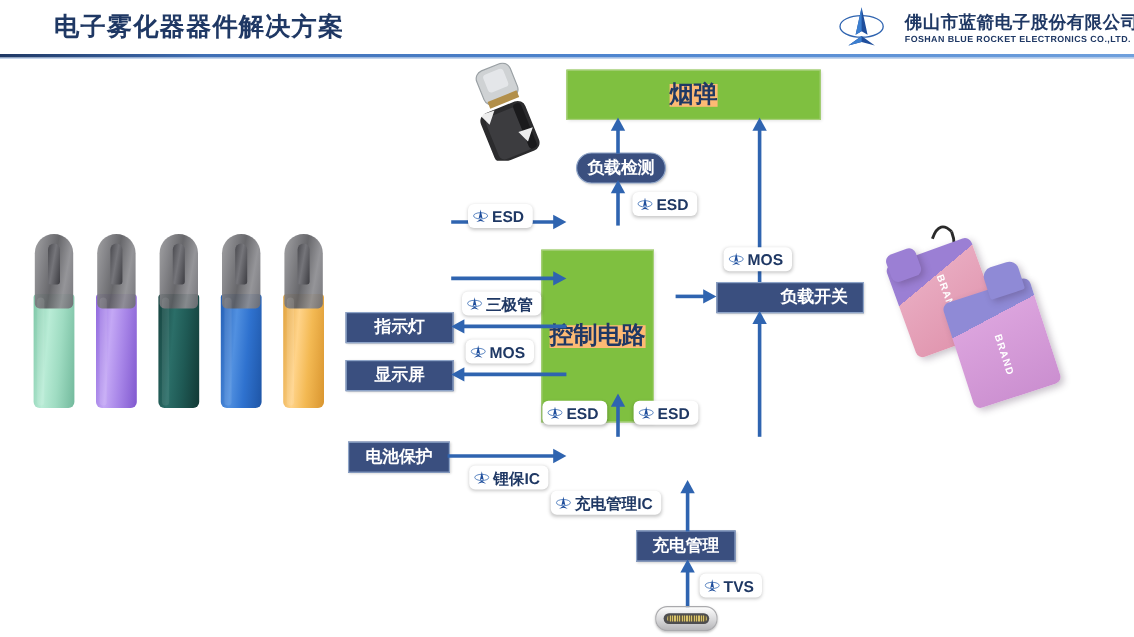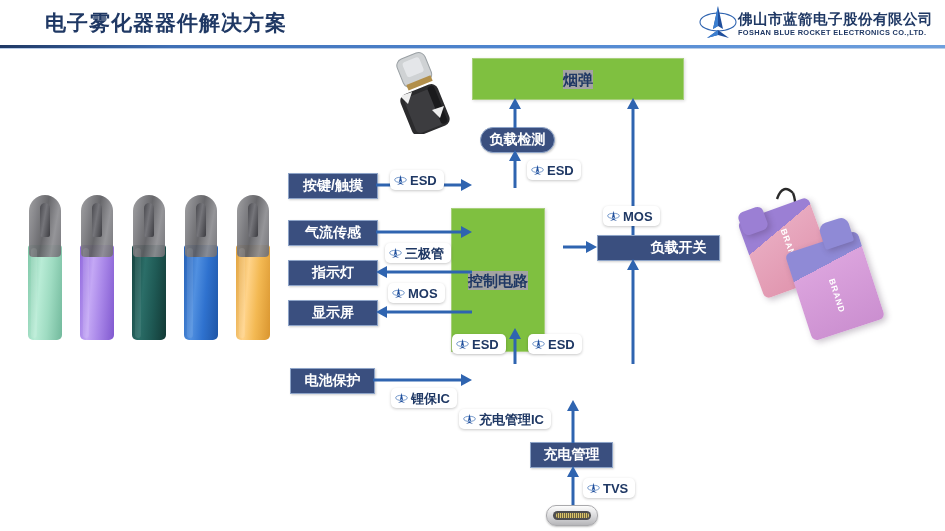--- a/index.html
+++ b/index.html
@@ -19,42 +19,42 @@
   }
   .hdr-rule{
     position:absolute;left:0;top:45px;width:945px;height:3px;
     background:linear-gradient(to right,#1f3864 0%,#3f6fb5 18%,#4f86d0 55%,#6fa0dd 100%);
   }
   .hdr-rule2{
     position:absolute;left:0;top:48px;width:945px;height:1px;background:#b9cde8;
   }
   .logo-wrap{
     position:absolute;left:698px;top:4px;width:242px;height:40px;
-    display:flex;align-items:center;gap:0;
+    display:flex;align-items:center;gap:16px;
   }
   .logo-mark{width:40px;height:38px;flex:none;}
   .logo-txt{display:flex;flex-direction:column;justify-content:center;line-height:1;}
   .logo-cn{font-size:14.5px;font-weight:bold;color:#1f3864;letter-spacing:.5px;white-space:nowrap;}
   .logo-en{font-size:7.4px;font-weight:bold;color:#1f3864;letter-spacing:.35px;white-space:nowrap;margin-top:3px;}
 
   
   .navy-box{
     position:absolute;background:#3a4f7f;border:1px solid #8ea4c8;
     color:#ffffff;font-weight:bold;font-size:14px;
     display:flex;align-items:center;justify-content:center;
     box-shadow:1px 1px 2px rgba(0,0,0,.18);
     white-space:nowrap;
   }
   .green-box{
     position:absolute;background:#7fc040;border:1px solid #a7cf7a;
     display:flex;align-items:center;justify-content:center;
     box-shadow:1px 1px 3px rgba(0,0,0,.15);
   }
   .green-box .gtxt{
-    background:#a3a3a3;color:#1f3864;font-weight:bold;font-size:15px;
+    background:#fdba74;color:#1f3864;font-weight:bold;font-size:20px;
     padding:0 0;line-height:19px;white-space:nowrap;
   }
 
   
   .chip{
     position:absolute;background:#ffffff;border-radius:5px;
     box-shadow:0 1px 3px rgba(0,0,0,.22);
     display:flex;align-items:center;gap:3px;
     padding:2px 7px 2px 4px;height:20px;box-sizing:border-box;
     color:#1f3864;font-weight:bold;font-size:13px;white-space:nowrap;
@@ -205,27 +205,21 @@
 
   <div class="green-box" style="left:451px;top:186px;width:92px;height:142px;margin-top:22px;">
     <span class="gtxt">控制电路</span>
   </div>
 
 
   <div class="navy-box" style="left:480px;top:127px;width:73px;height:24px;border-radius:13px;">
     <span>负载检测</span>
   </div>
 
-  <div class="navy-box" style="left:288px;top:173px;width:88px;height:24px;">
-    <span>按键/触摸</span>
-  </div>
-
-  <div class="navy-box" style="left:288px;top:220px;width:88px;height:24px;">
-    <span>气流传感</span>
-  </div>
+
 
   <div class="navy-box" style="left:288px;top:260px;width:88px;height:24px;justify-content:center;">
     <span>指示灯</span>
   </div>
 
   <div class="navy-box" style="left:288px;top:300px;width:88px;height:24px;">
     <span>显示屏</span>
   </div>
 
   <div class="navy-box" style="left:597px;top:235px;width:81px;height:24px;padding-left:40px;">

